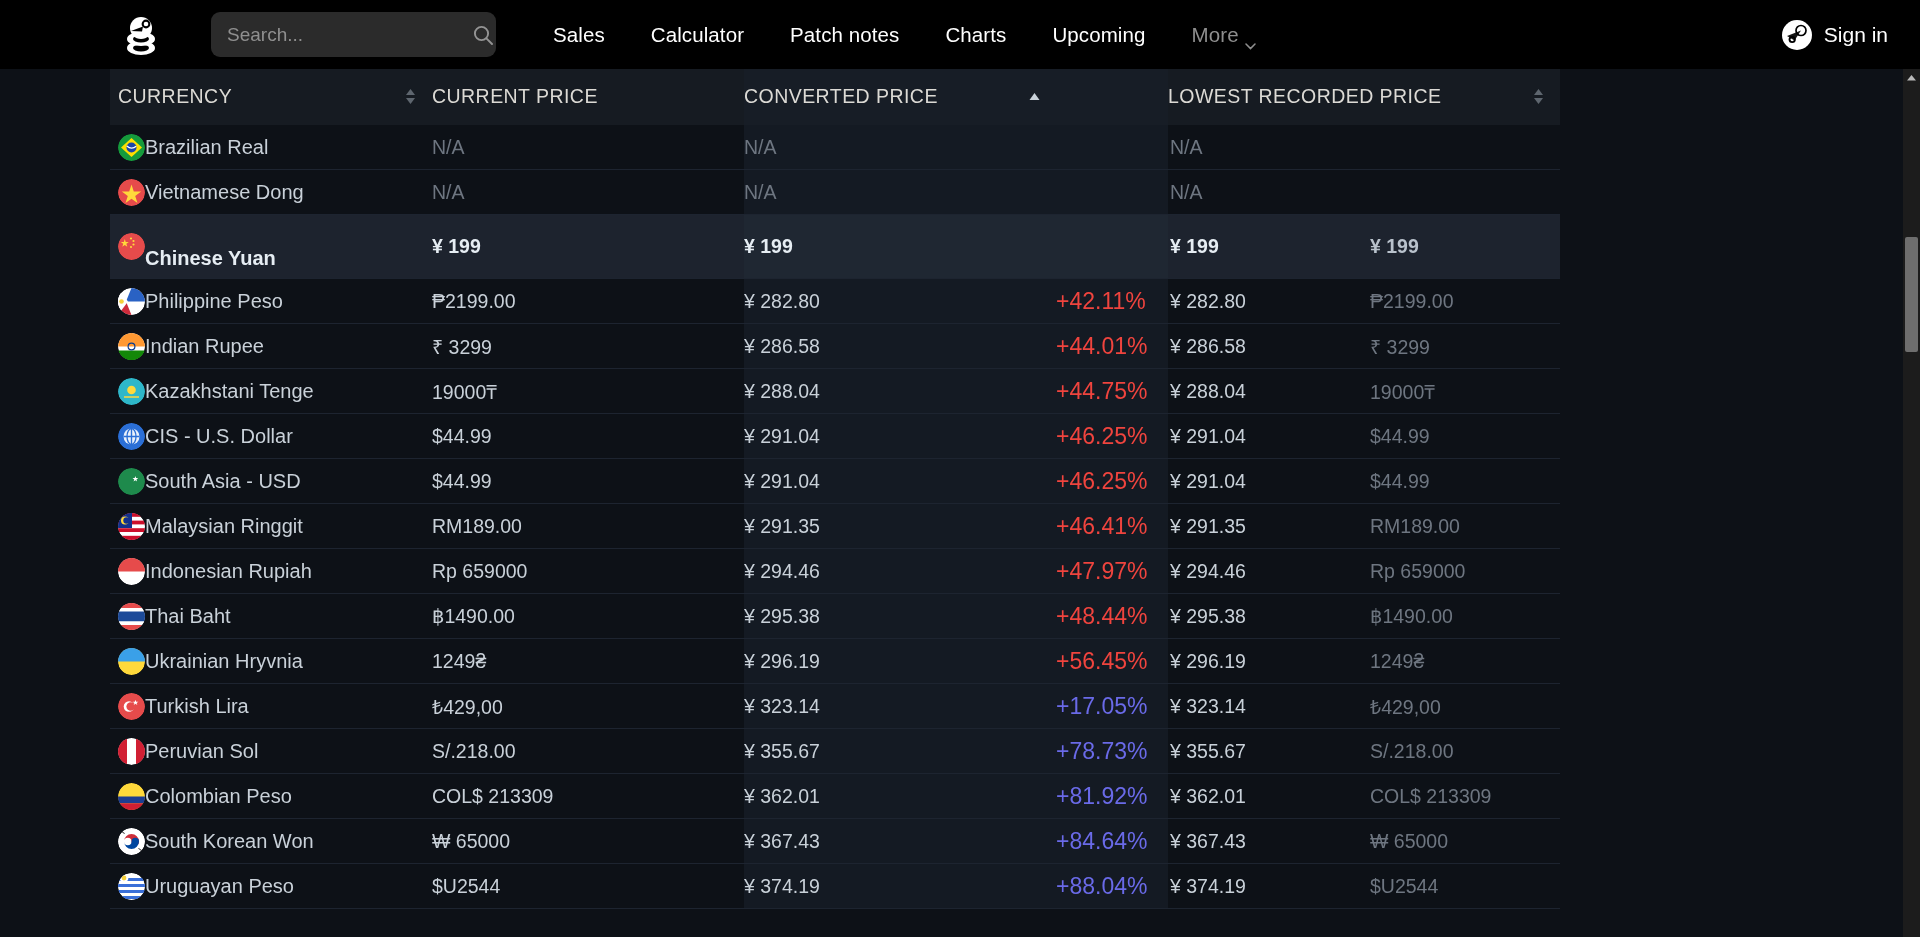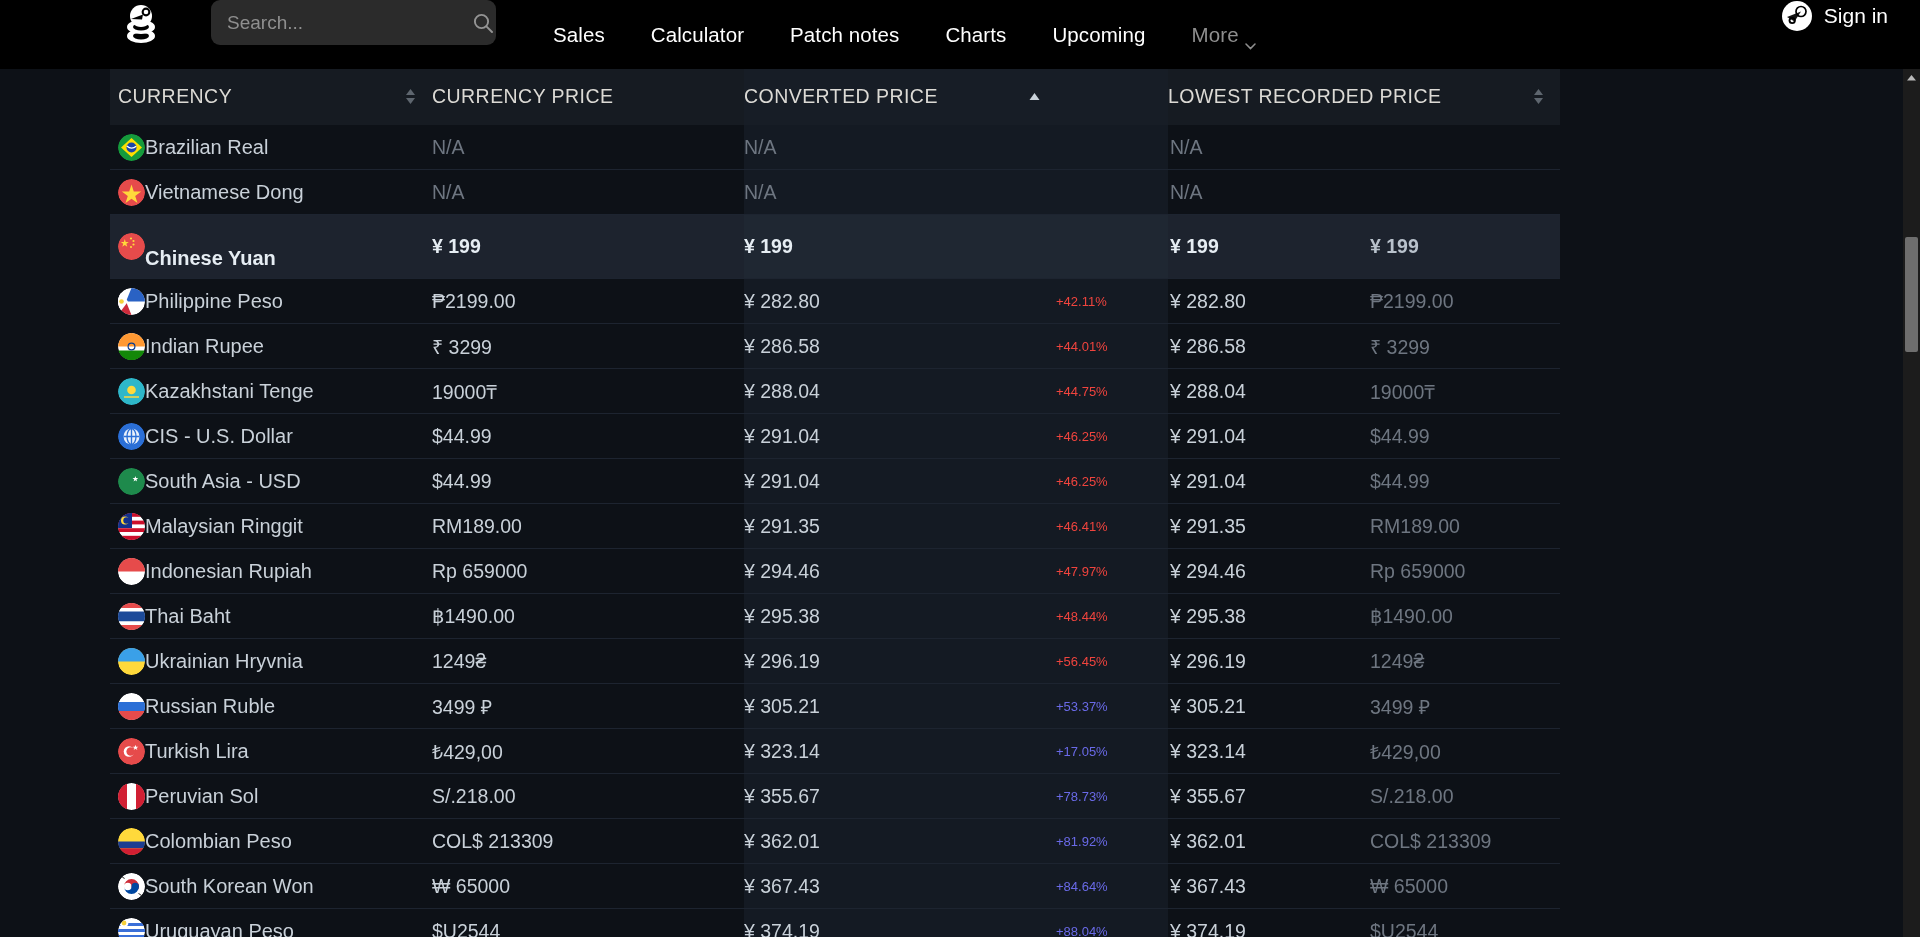--- a/index.html
+++ b/index.html
@@ -8,20 +8,21 @@
     background: #0d1117;
     font-family: "Liberation Sans", sans-serif;
     overflow: hidden;
   }
 
   
   .navbar {
     height: 69px;
     background: #000000;
     display: flex;
+    align-items: center;
     padding: 0 0 0 118px;
     position: relative;
   }
   .logo {
     width: 46px; height: 46px;
     flex: 0 0 46px;
     display: flex; align-items: center; justify-content: center;
   }
   .search-box {
     margin-left: 47px;
@@ -122,21 +123,21 @@
   .flag svg { display: block; width: 27px; height: 27px; }
   .cur-name { color: #c9d1d9; font-size: 20px; }
   tr.sel .cur-name { color: #e6edf3; font-weight: bold; margin-top: 23px; }
 
   td.c-price { color: #c9d1d9; }
   td.c-conv  { color: #c9d1d9; }
   td.c-low   { color: #c9d1d9; padding-left: 2px; }
   td.c-orig  { color: #6e7681; padding-left: 2px; }
   tr.sel td.c-orig { color: #b9c2cc; }
   td.na { color: #6e7681; }
-  td.c-pct { font-size: 13px; }
+  td.c-pct { font-size: 23px; }
 
   
   .scrollbar {
     position: absolute;
     right: 0; top: 0;
     width: 17px;
     height: 937px;
     background: #1c1c1c;
     z-index: 20;
   }
@@ -220,21 +221,21 @@
             <span class="sort-ic">
               <svg viewBox="0 0 15 19" width="15" height="19">
                 <path d="M7.5 2 L12 8 L3 8 Z" fill="#8b949e"></path>
                 <path d="M7.5 17 L12 11 L3 11 Z" fill="#8b949e"></path>
               </svg>
             </span>
           </div>
         </th>
         <th class="col-price">
           <div class="th-inner">
-            <span>CURRENCY PRICE</span>
+            <span>CURRENT PRICE</span>
           </div>
         </th>
         <th class="col-conv">
           <div class="th-inner">
             <span>CONVERTED PRICE</span>
             <span class="sort-ic active">
               <svg viewBox="0 0 15 19" width="15" height="19">
                 <path d="M7.5 6 L12.5 13 L2.5 13 Z" fill="#c9d1d9"></path>
               </svg>
             </span>
@@ -501,39 +502,20 @@
           <td class="c-conv">¥ 296.19</td>
           <td class="c-pct" style="color:#f0443e">+56.45%</td>
           <td class="c-low">¥ 296.19</td>
           <td class="c-orig">1249₴</td>
         </tr>
         <tr>
           <td class="c-cur">
             <div class="cur-cell">
               <span class="flag">
                 <svg viewBox="0 0 27 27">
-                  <circle cx="13.5" cy="13.5" r="13.5" fill="#fff"></circle>
-                  <rect y="9" width="27" height="9" fill="#2b6fd6"></rect>
-                  <rect y="18" width="27" height="9" fill="#e64b4b"></rect>
-                </svg>
-              </span>
-              <span class="cur-name">Russian Ruble</span>
-            </div>
-          </td>
-          <td class="c-price">3499 ₽</td>
-          <td class="c-conv">¥ 305.21</td>
-          <td class="c-pct" style="color:#6a6ae8">+53.37%</td>
-          <td class="c-low">¥ 305.21</td>
-          <td class="c-orig">3499 ₽</td>
-        </tr>
-        <tr>
-          <td class="c-cur">
-            <div class="cur-cell">
-              <span class="flag">
-                <svg viewBox="0 0 27 27">
                   <circle cx="13.5" cy="13.5" r="13.5" fill="#e64b4b"></circle>
                   <circle cx="11" cy="13.5" r="5.3" fill="#fff"></circle>
                   <circle cx="12.7" cy="13.5" r="4.3" fill="#e64b4b"></circle>
                   <path d="M18 13.5 l1 2.9 h3.1 l-2.5 1.8 1 3 -2.6-1.9 -2.6 1.9 1-3 -2.5-1.8 h3.1 z" fill="#fff" transform="scale(0.7) translate(7,-4)"></path>
                 </svg>
               </span>
               <span class="cur-name">Turkish Lira</span>
             </div>
           </td>
           <td class="c-price">₺429,00</td>

